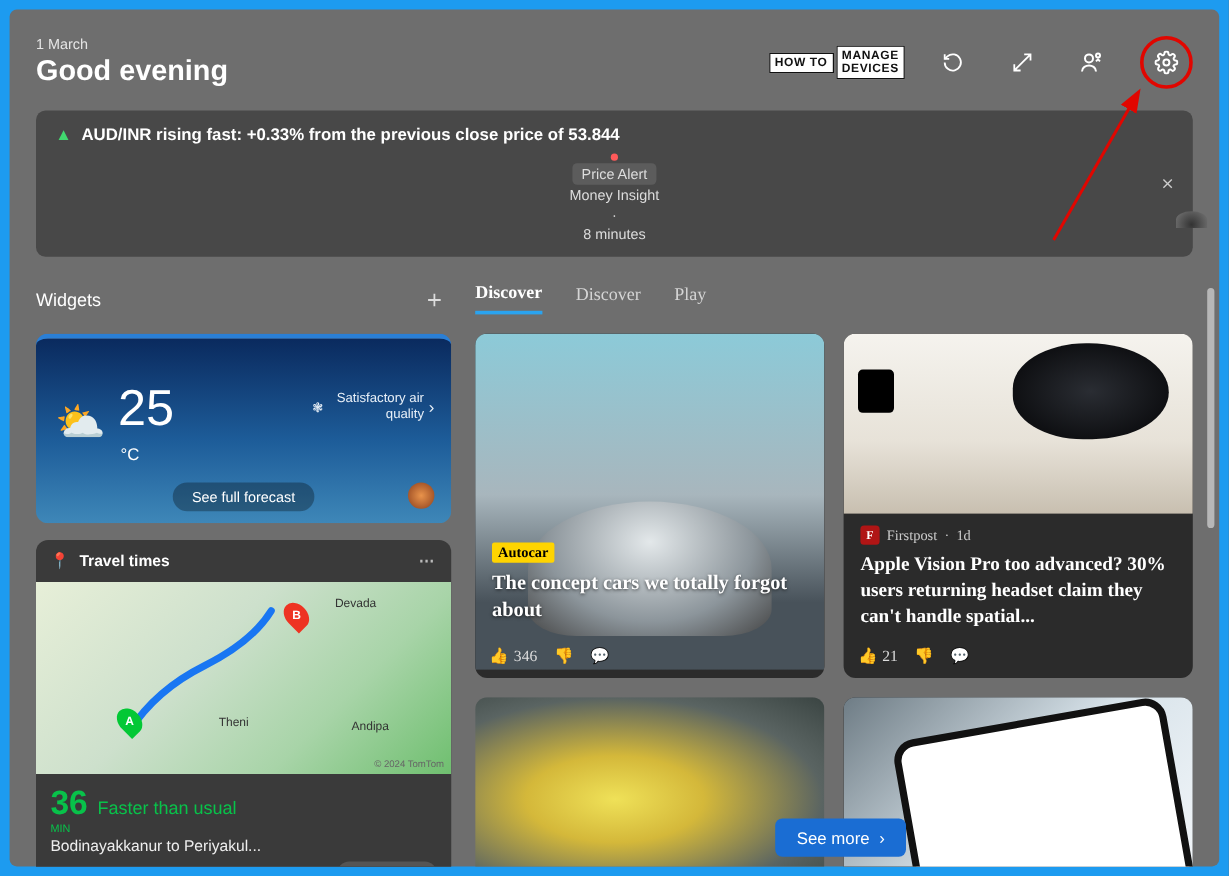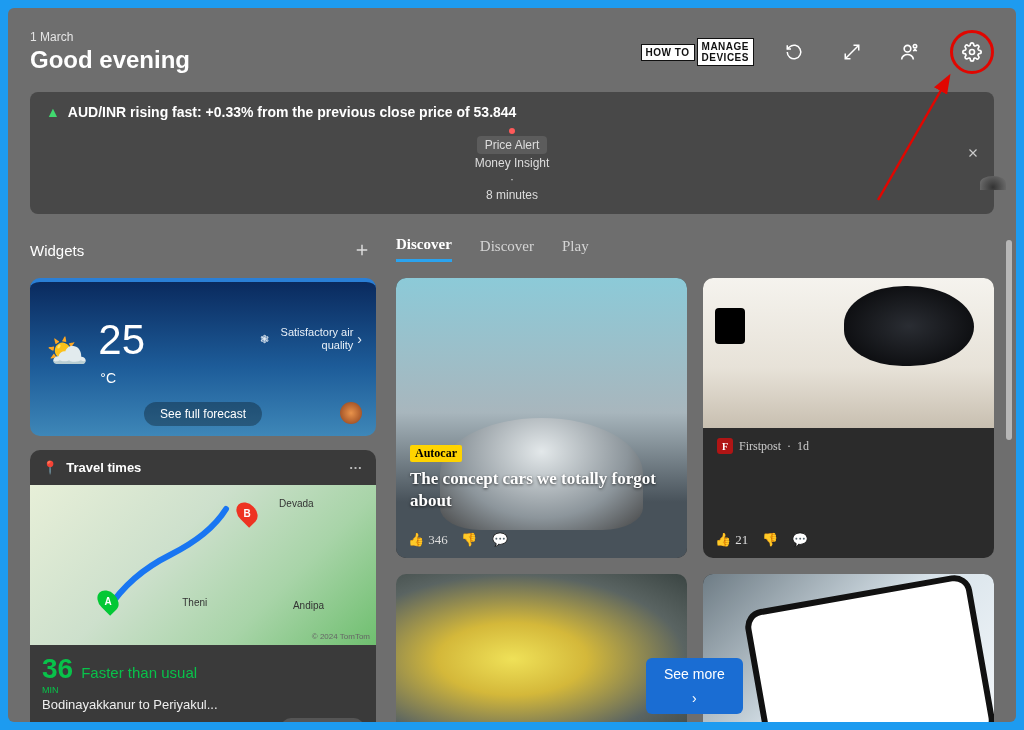--- a/index.html
+++ b/index.html
@@ -75,21 +75,21 @@
 .card.overlay .card-img { height: 280px; }
 .overlay-text { position:absolute; bottom:46px; left:14px; right:14px; color:#fff; }
 .ov-source { font-size:12px; font-weight:600; color:#fff; background:#ffd400; color:#000; display:inline-block; padding:1px 5px; border-radius:2px; }
 .ov-title { font-size:17px; font-weight:600; line-height:1.3; margin-top:6px; text-shadow:0 1px 3px rgba(0,0,0,.7); }
 .card-actions { position:absolute; bottom:10px; left:12px; display:flex; align-items:center; gap:14px; color:#ddd; font-size:13px; }
 .card-actions .act{display:flex;align-items:center;gap:4px;cursor:pointer;}
 .card-body { padding: 10px 14px 40px; color:#fff; }
 .card-src { font-size:12px; color:#ccc; display:flex; align-items:center; gap:6px; }
 .card-src .logo { width:16px;height:16px;background:#b01515;color:#fff;display:flex;align-items:center;justify-content:center;font-size:10px;font-weight:700;border-radius:3px; }
 .card-title { font-size:16px; font-weight:600; line-height:1.35; margin-top:6px; }
-.see-more { position:absolute; left: 638px; bottom: 8px; background:#1a6dd3; color:#fff; padding:8px 18px; border-radius:6px; font-size:14px; font-weight:500; display:flex;align-items:center;gap:8px; cursor:pointer; z-index:5;flex-direction:column; }
+.see-more { position:absolute; left: 638px; bottom: 8px; background:#1a6dd3; color:#fff; padding:8px 18px; border-radius:6px; font-size:14px; font-weight:500; display:flex;align-items:center;gap:8px; cursor:pointer; z-index:5; }
 .red-arrow { position:absolute; right: 46px; top: 60px; pointer-events:none; z-index:10; }
 .scrollbar-faux { position:absolute; right:4px; top:232px; width:6px; height:200px; background:rgba(255,255,255,.5); border-radius:3px; }
 
 
 .img-car { background: linear-gradient(180deg,#8ccad8 0%,#a8b6bd 48%,#48525a 80%); position:relative; }
 .img-car::after{content:"";position:absolute;left:15%;top:50%;width:70%;height:40%;background:radial-gradient(ellipse at 50% 30%,#e3e8ea 0%,#8c959b 60%,#444 100%);border-radius:50% 50% 20% 20%;}
 .img-vr { background: linear-gradient(180deg,#f5f3ee 0%,#e7e2d8 60%,#c8bfb0 100%); position:relative; }
 .img-vr::before{content:"";position:absolute;left:12px;top:30px;width:30px;height:36px;background:#000;border-radius:4px;}
 .img-vr::after{content:"";position:absolute;right:20px;top:8px;width:130px;height:80px;background:radial-gradient(ellipse,#2a2d33 0%,#0f1013 70%);border-radius:48% 52% 50% 46%;}
 .img-banana { background: radial-gradient(ellipse at 40% 50%,#efe158 0%,#d4b83a 30%,#5a6462 70%,#3a4442 100%); }
@@ -272,20 +272,21 @@
 
         <div class="card">
           <div class="card-img img-vr" style="height:150px;"></div>
           <div class="card-body">
             <div class="card-src">
                 <span class="logo">F</span>
                 <span>Firstpost</span>
                 <span>·</span>
                 <span>1d</span>
               </div>
+            <div class="card-title">Apple Vision Pro too advanced? 30% users returning headset claim they can't handle spatial...</div>
           </div>
           <div class="card-actions" style="bottom:10px;">
             <span class="act">
                 <span>👍</span>
                 <span>21</span>
               </span>
             <span class="act">
                 <span>👎</span>
               </span>
             <span class="act">

